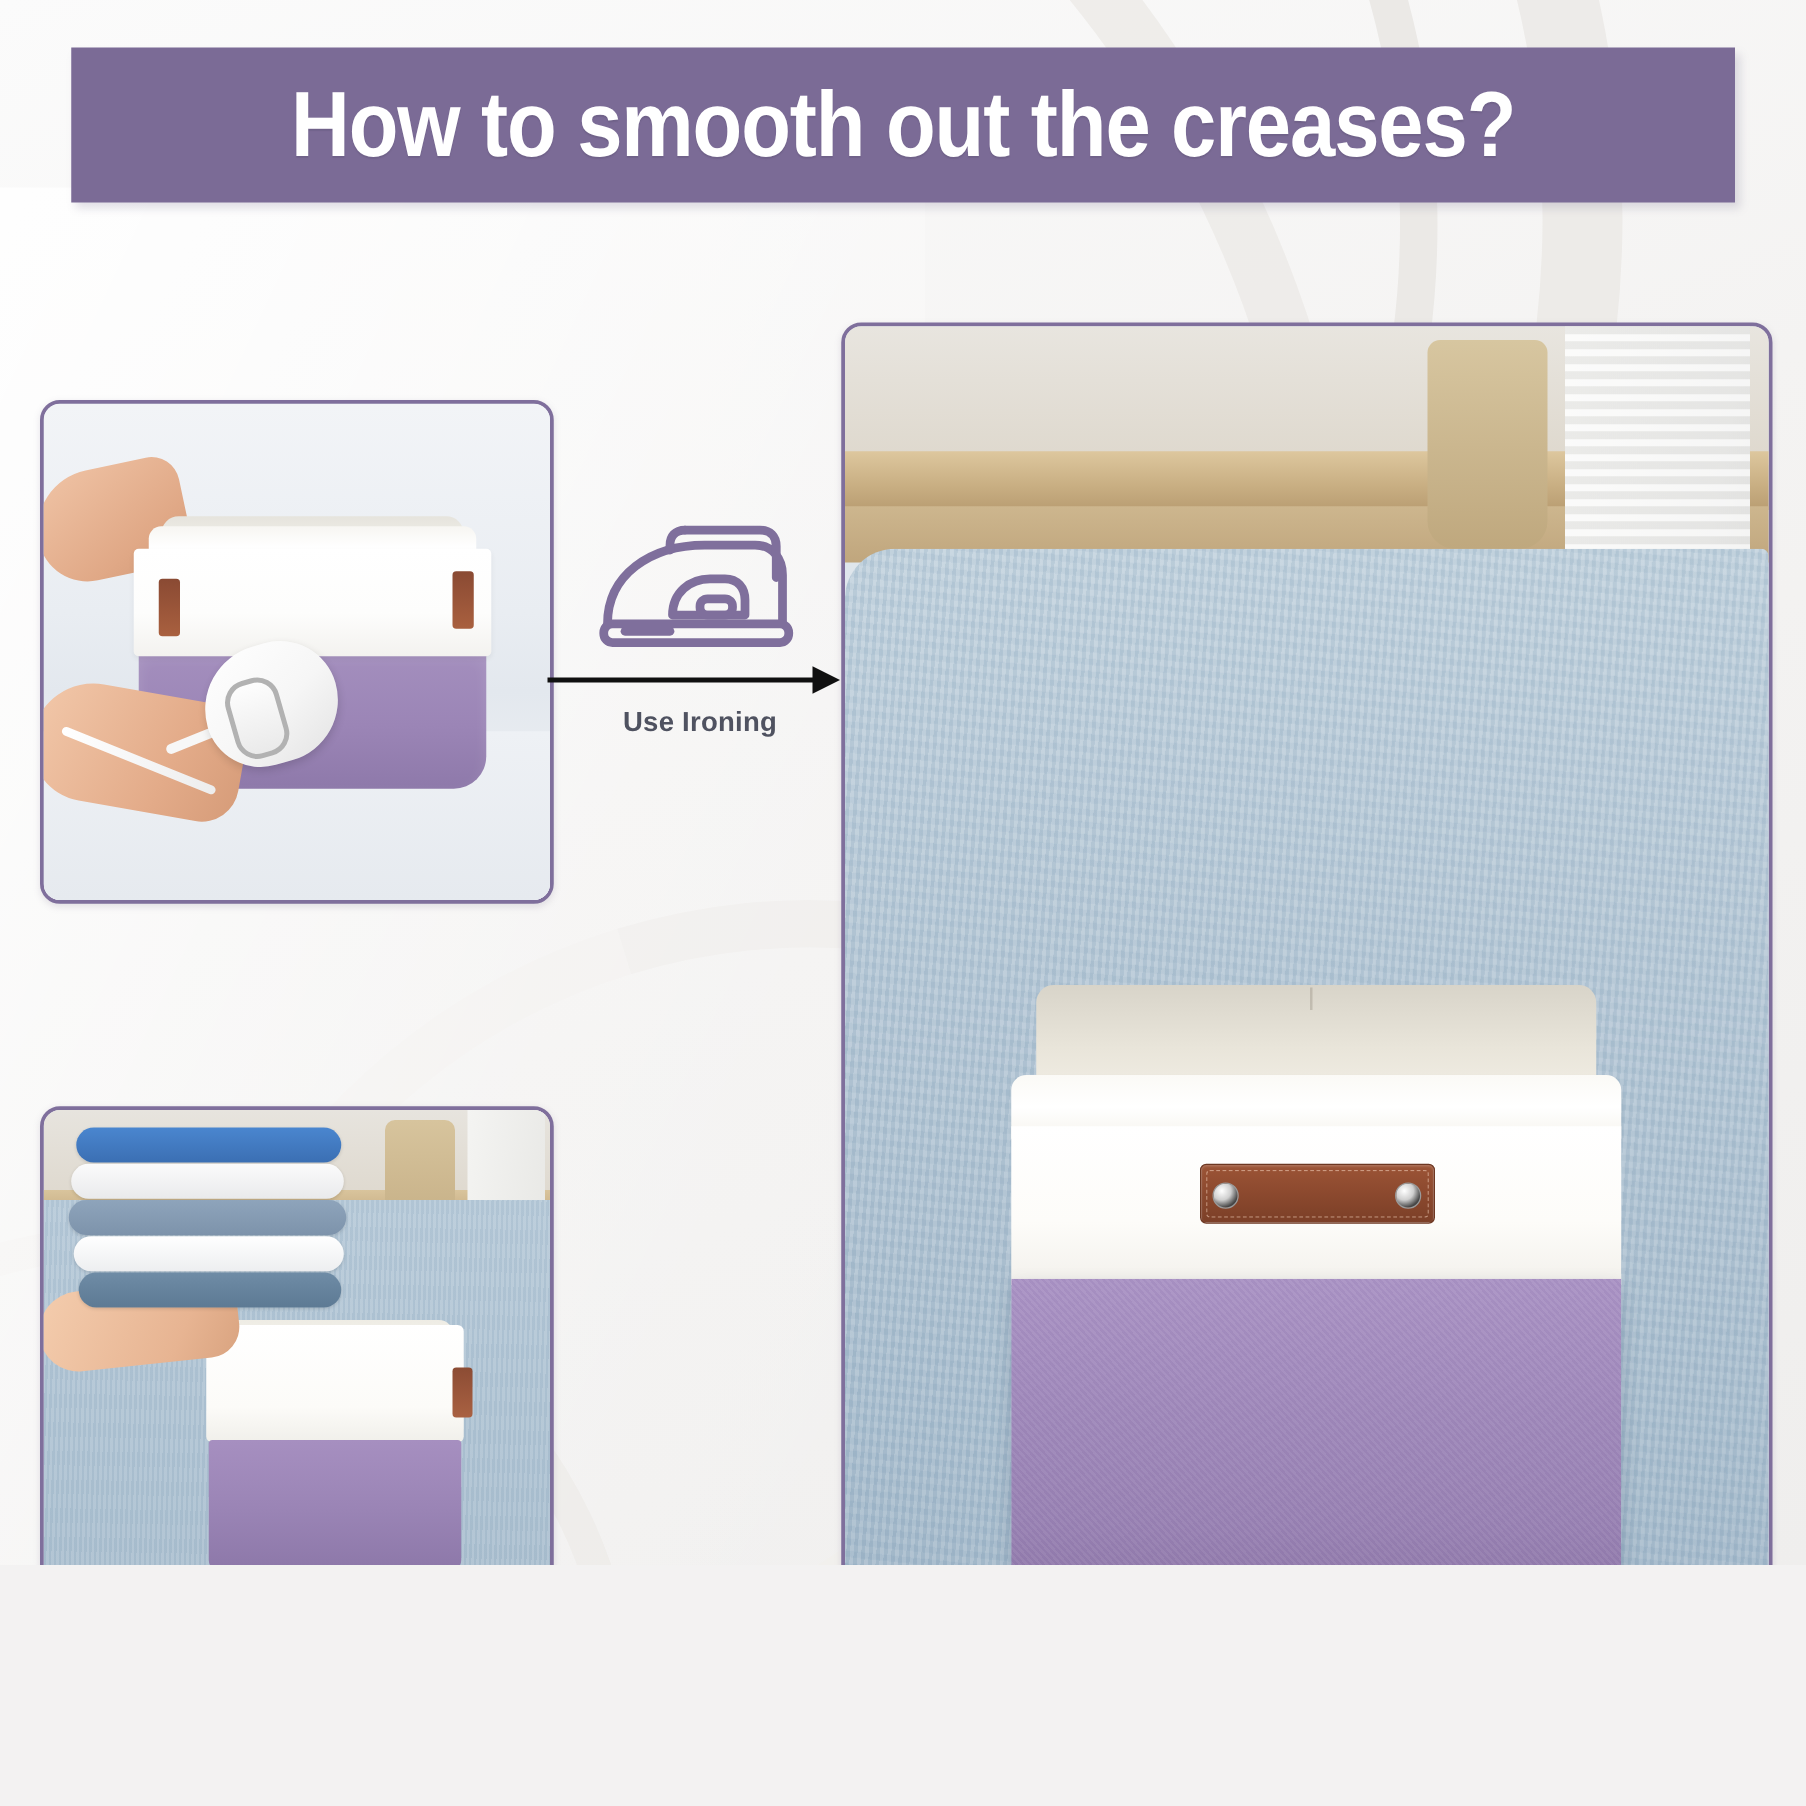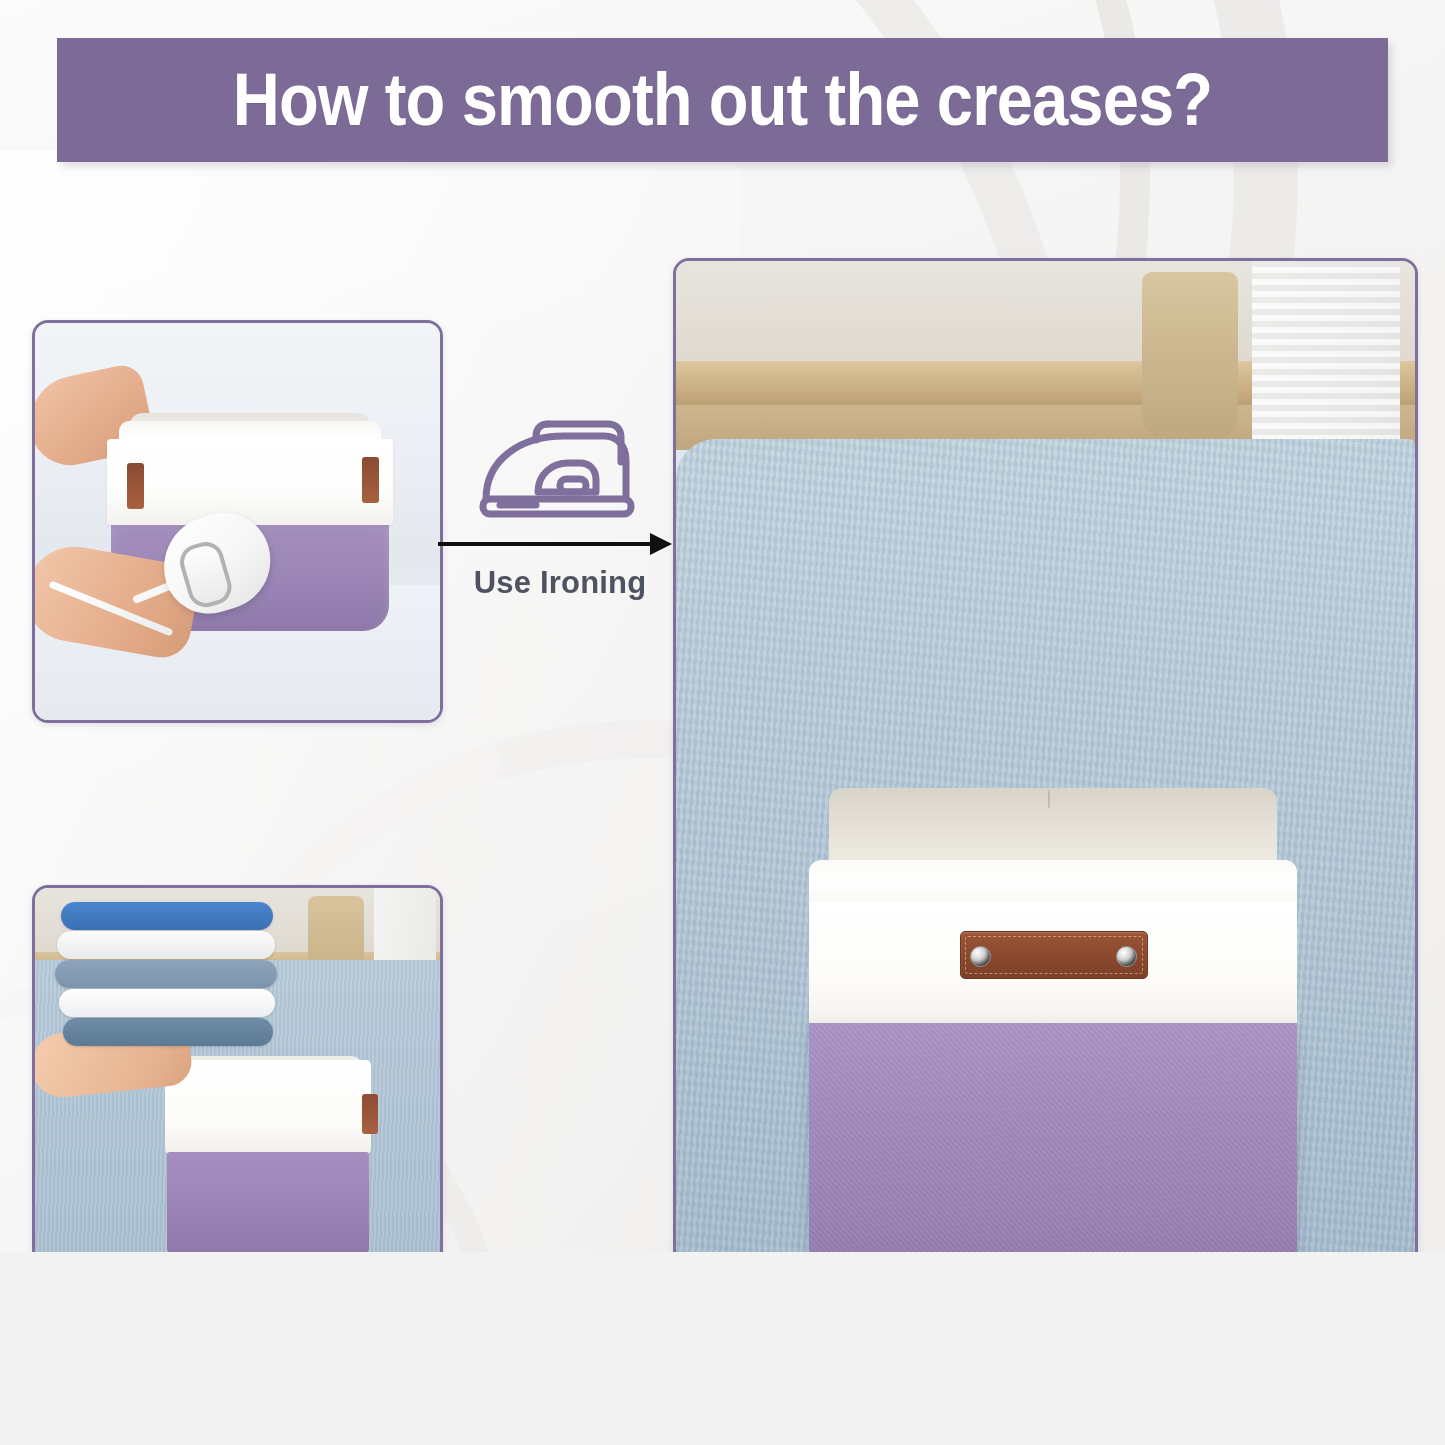--- a/index.html
+++ b/index.html
@@ -179,21 +179,21 @@
 
   
   .step{position:absolute;width:232px;text-align:center;}
   #step-iron{left:444px;top:392px;}
   #step-fill{left:444px;top:910px;}
   .step-icon{height:138px;display:flex;align-items:center;justify-content:center;}
   .arrow-wrap{position:relative;height:26px;}
   .arrow-line{position:absolute;left:-6px;top:12px;width:218px;height:4px;background:#101010;}
   .arrow-head{position:absolute;left:206px;top:3px;width:0;height:0;
       border-top:11px solid transparent;border-bottom:11px solid transparent;border-left:22px solid #101010;}
-  .step-label{margin-top:9px;font-size:31px;font-weight:700;color:#4f5260;letter-spacing:.2px;
+  .step-label{margin-top:9px;font-size:22px;font-weight:700;color:#4f5260;letter-spacing:.2px;
       white-space:nowrap;}
 </style>
 </head>
 <body>
 
 <div id="stage">
 
   <div class="bg-base"></div>
   <div class="swirl sw1"></div>
   <div class="swirl sw2"></div>

